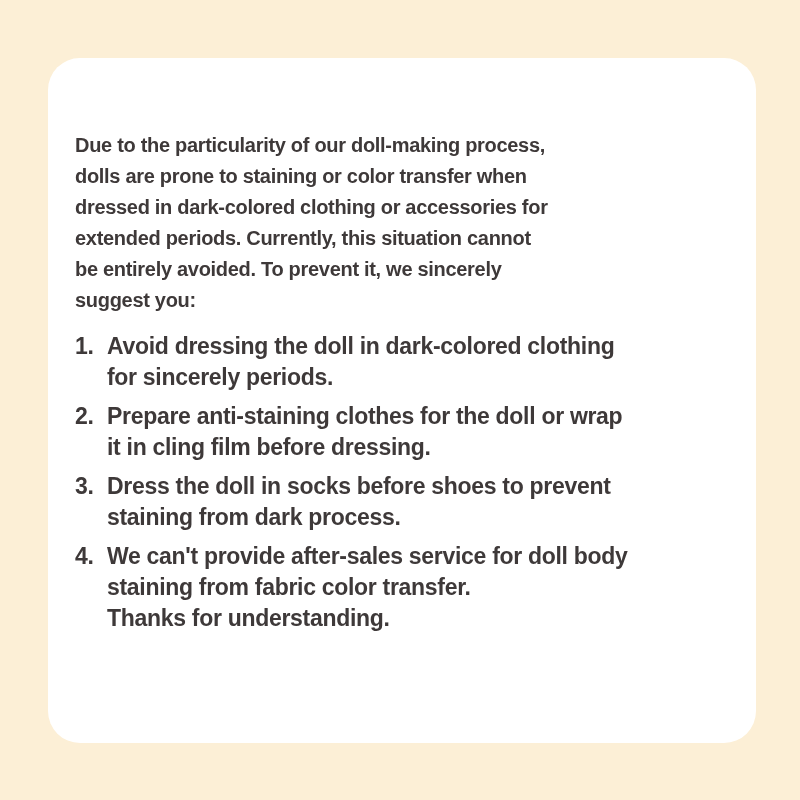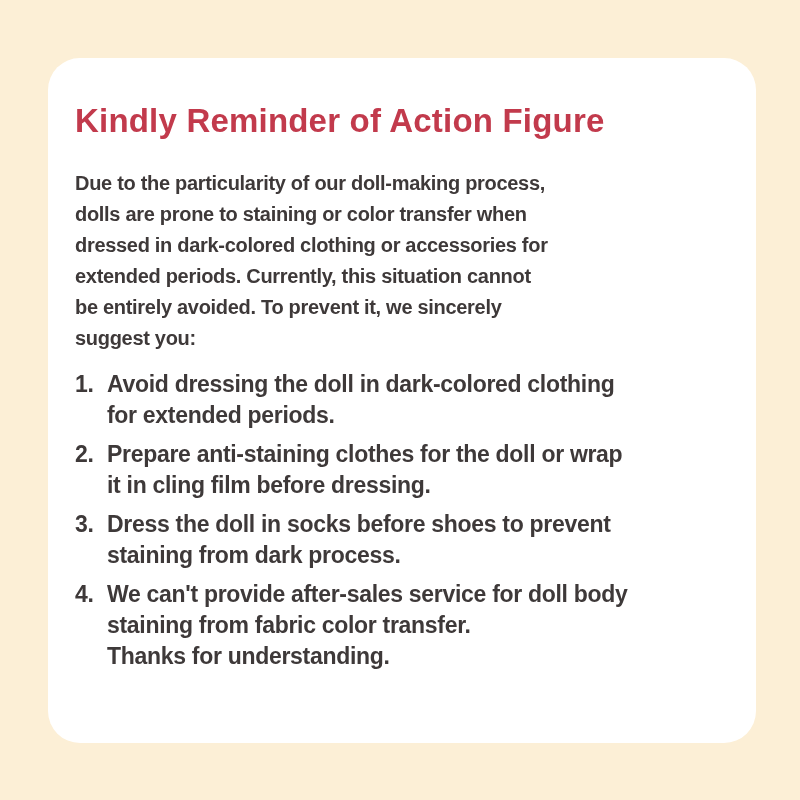--- a/index.html
+++ b/index.html
@@ -62,34 +62,33 @@
   }
   .item-text {
     flex: 1 1 auto;
     white-space: pre-line;
   }
 </style>
 </head>
 <body>
 
 <div class="card">
-  <h1 class="title">Kindly Reminder of Action Figure</h1>
 
   <p class="intro">Due to the particularity of our doll-making process,
 dolls are prone to staining or color transfer when
 dressed in dark-colored clothing or accessories for
 extended periods. Currently, this situation cannot
 be entirely avoided. To prevent it, we sincerely
 suggest you:</p>
 
   <ol class="list">
     <li class="list-item">
       <span class="item-number">1.</span>
       <span class="item-text">Avoid dressing the doll in dark-colored clothing
-for extended periods.</span>
+for sincerely periods.</span>
     </li>
     <li class="list-item">
       <span class="item-number">2.</span>
       <span class="item-text">Prepare anti-staining clothes for the doll or wrap
 it in cling film before dressing.</span>
     </li>
     <li class="list-item">
       <span class="item-number">3.</span>
       <span class="item-text">Dress the doll in socks before shoes to prevent
 staining from dark process.</span>

